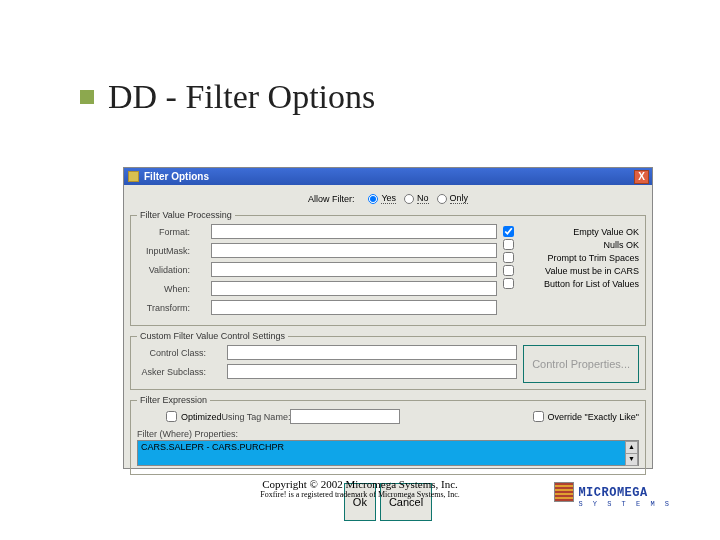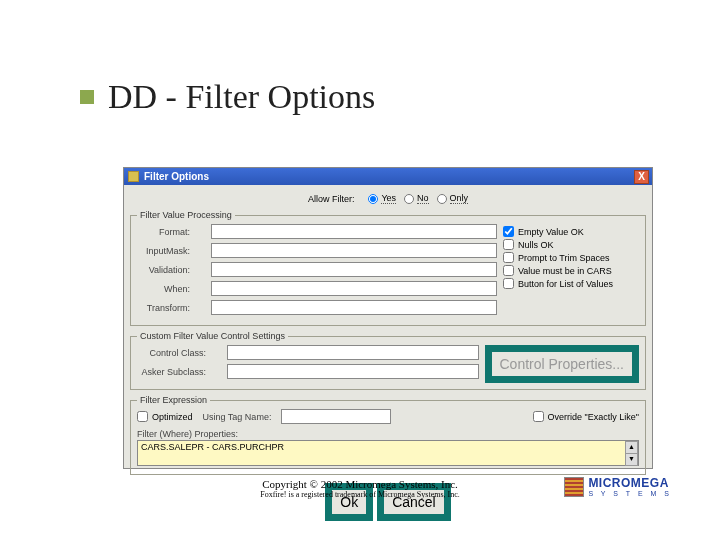--- a/index.html
+++ b/index.html
@@ -20,42 +20,42 @@
   .radio input { width: 10px; height: 10px; }
   .radio span { border-bottom: 1px dotted #555; }
   fieldset { border: 1px solid #a0a090; padding: 4px 6px 6px; margin-bottom: 5px; position: relative; }
   fieldset legend { font-size: 9px; padding: 0 3px; color: #333; }
   .fvp-content { display: flex; gap: 6px; }
   .fvp-left { flex: 1; }
   .fvp-right { width: 136px; display: flex; flex-direction: column; gap: 2px; padding-top: 2px; }
   .field-row { display: flex; align-items: center; margin-bottom: 4px; }
   .field-label { width: 74px; text-align: right; padding-right: 21px; color: #444; }
   .text-input { flex: 1; height: 15px; border: 1px solid #888; background: #fff; font-size: 9px; padding: 1px 2px; }
-  .chk { display: flex; align-items: center; gap: 4px; }
+  .chk { display: flex; align-items: center; gap: 4px; justify-content: space-between; }
   .chk input { width: 11px; height: 11px; }
   .cfvc-content { display: flex; gap: 6px; align-items: flex-start; }
   .cfvc-left { flex: 1; }
-  .btn { border: 7px solid #0f766e; background: #e6e6e0; padding: 4px 8px; font-size: 14px; cursor: pointer; }
+  .btn { border: 1px solid #0f766e; background: #e6e6e0; padding: 12px 8px; font-size: 11px; cursor: pointer; }
   .btn.disabled { color: #999; }
-  .fx-row1 { display: flex; align-items: center; gap: 10px; margin-bottom: 5px; }
+  .fx-row1 { display: flex; align-items: center; margin-bottom: 5px; margin-left: 29px; }
   .fx-row1 .chk { }
   .using-label { color: #444; }
   .big-input { width: 110px; height: 15px; border: 1px solid #888; background: #fff; font-size: 9px; }
   .spacer { flex: 1; }
   .where-label { font-size: 9px; color: #444; margin-bottom: 1px; }
-  .where-box { position: relative; width: 100%; height: 26px; border: 1px solid #888; background: #fef9c3; font-size: 9px; padding: 1px 20px 1px 3px; resize: none; font-family: Arial; }
+  .where-box { position: relative; width: 100%; height: 26px; border: 1px solid #888; background: #0ea5e9; font-size: 9px; padding: 1px 20px 1px 3px; resize: none; font-family: Arial; }
   .scroll-up, .scroll-down { position: absolute; width: 13px; height: 13px; background: #ddd; border: 1px solid #999; font-size: 7px; text-align: center; line-height: 10px; }
   .dialog-btns { display: flex; justify-content: center; gap: 4px; margin-top: 8px; }
   .footer { position: absolute; top: 478px; left: 0; width: 720px; display: flex; align-items: flex-start; justify-content: center; gap: 20px; }
   .footer-text { text-align: center; }
   .copy { font-size: 11px; font-family: "Times New Roman", serif; }
   .trade { font-size: 8px; font-family: "Times New Roman", serif; }
   .logo-wrap { position: absolute; right: 48px; top: 476px; display: flex; align-items: center; gap: 4px; }
   .logo-mark { width: 20px; height: 20px; background: repeating-linear-gradient(0deg,#b04030,#b04030 2px,#e0a030 2px,#e0a030 4px); border: 1px solid #888; }
-  .logo-text { font-family: Liberation Sans, sans-serif; }
+  .logo-text { font-family: Liberation Mono, monospace; margin-top: 10px; }
   .logo-main { font-size: 12px; letter-spacing: 0.5px; color: #2040a0; font-weight: bold; }
   .logo-sub { font-size: 7px; letter-spacing: 3px; color: #2040a0; }
 </style>
 </head>
 <body>
 
 <div class="slide">
   <div class="title-row">
     <div class="bullet"></div>
     <div class="title">DD - Filter Options</div>

